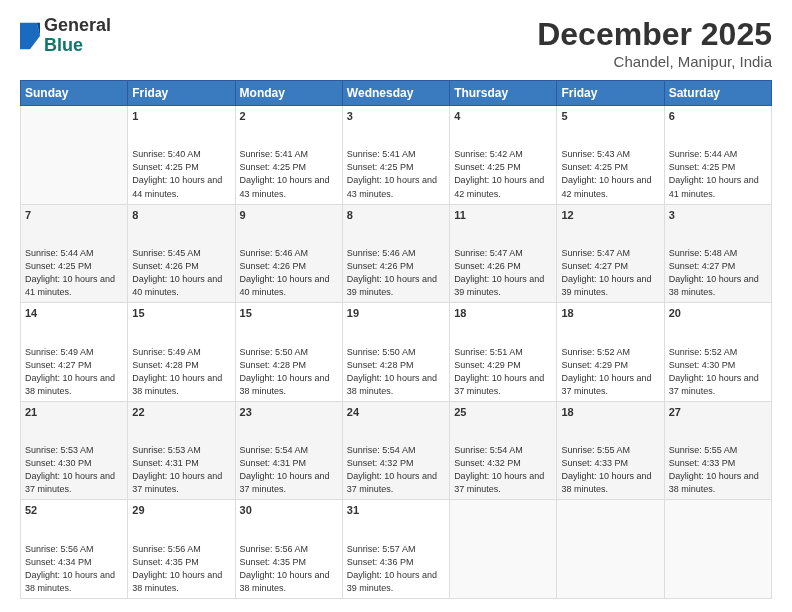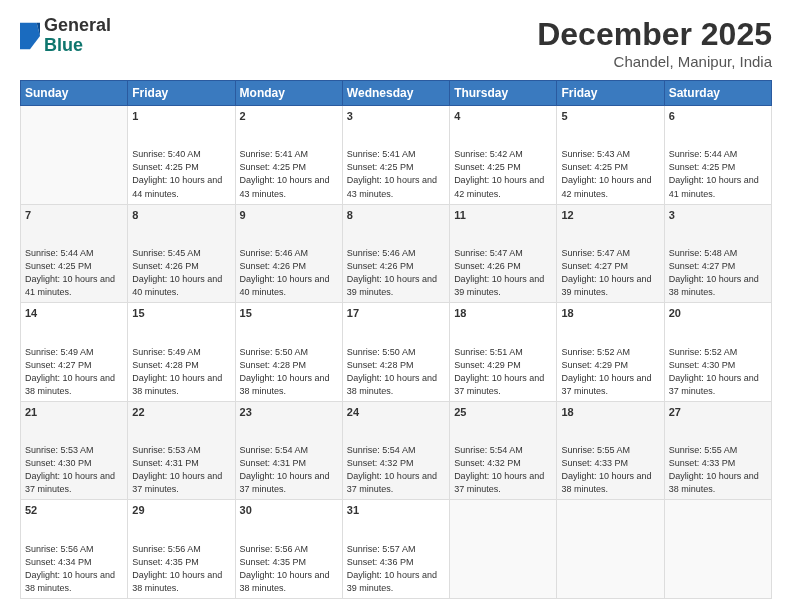--- a/index.html
+++ b/index.html
@@ -199,21 +199,21 @@
           </td>
           <td>
             <span class="day-num">15</span>
             <div class="day-info">Sunrise: 5:49 AM<br>Sunset: 4:28 PM<br>Daylight: 10 hours and 38 minutes.</div>
           </td>
           <td>
             <span class="day-num">15</span>
             <div class="day-info">Sunrise: 5:50 AM<br>Sunset: 4:28 PM<br>Daylight: 10 hours and 38 minutes.</div>
           </td>
           <td>
-            <span class="day-num">17</span>
+            <span class="day-num">19</span>
             <div class="day-info">Sunrise: 5:50 AM<br>Sunset: 4:28 PM<br>Daylight: 10 hours and 38 minutes.</div>
           </td>
           <td>
             <span class="day-num">18</span>
             <div class="day-info">Sunrise: 5:51 AM<br>Sunset: 4:29 PM<br>Daylight: 10 hours and 37 minutes.</div>
           </td>
           <td>
             <span class="day-num">18</span>
             <div class="day-info">Sunrise: 5:52 AM<br>Sunset: 4:29 PM<br>Daylight: 10 hours and 37 minutes.</div>
           </td>

